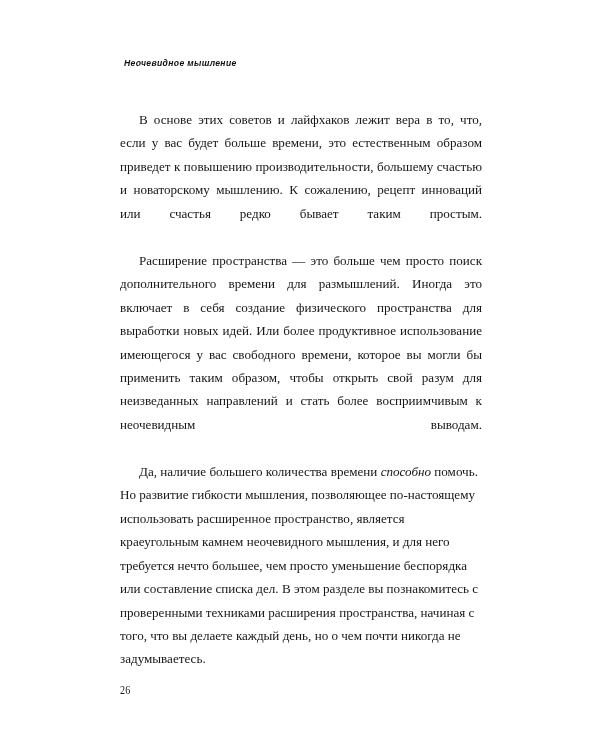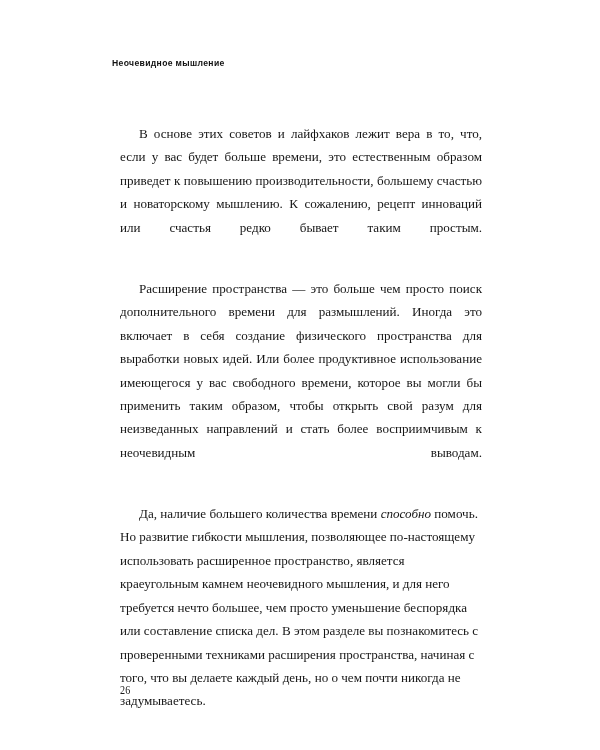--- a/index.html
+++ b/index.html
@@ -21,30 +21,31 @@
     position: absolute;
     inset: 0;
     width: 600px;
     height: 750px;
     background: #ffffff;
   }
 
   
   .running-head {
     position: absolute;
-    left: 112px;
+    left: 124px;
     top: 58px;
     width: 362px;
     font-family: "Liberation Sans", "DejaVu Sans", sans-serif;
     font-weight: bold;
     font-size: 8.6px;
     letter-spacing: 0.35px;
     color: #111111;
     line-height: 1.2;
     white-space: nowrap;
+    font-style: italic;
   }
 
   
   .textblock {
     position: absolute;
     left: 120px;
     top: 108px;
     width: 362px;
     text-align: justify;
     text-justify: inter-word;
@@ -55,21 +56,20 @@
   }
 
   .textblock p {
     margin: 0;
     text-indent: 0;
     text-align: justify;
   }
 
   .textblock p.indent {
     text-indent: 19px;
-    margin-top: 14px;
   }
 
   .textblock p:last-child {
     text-align: left;
   }
 
   .textblock em,
   .textblock i {
     font-style: italic;
   }

